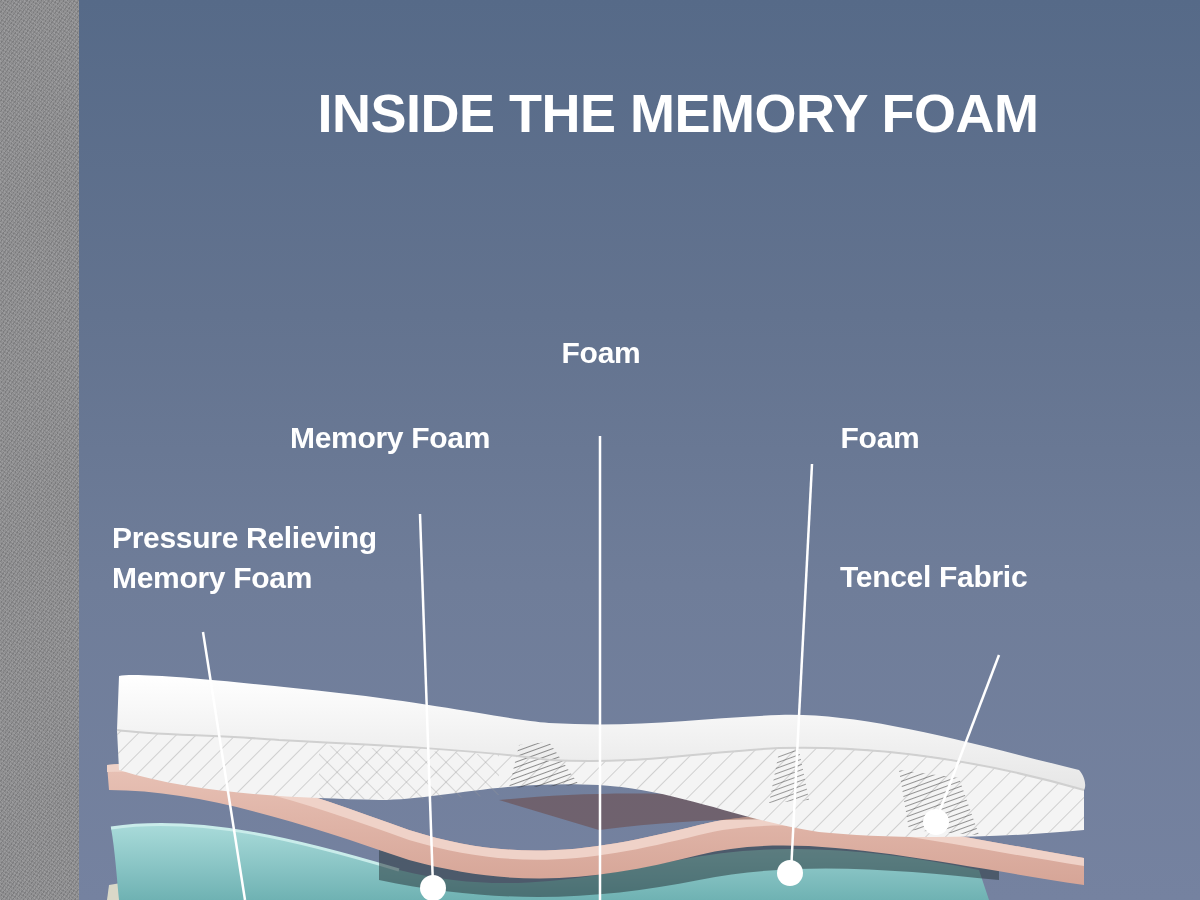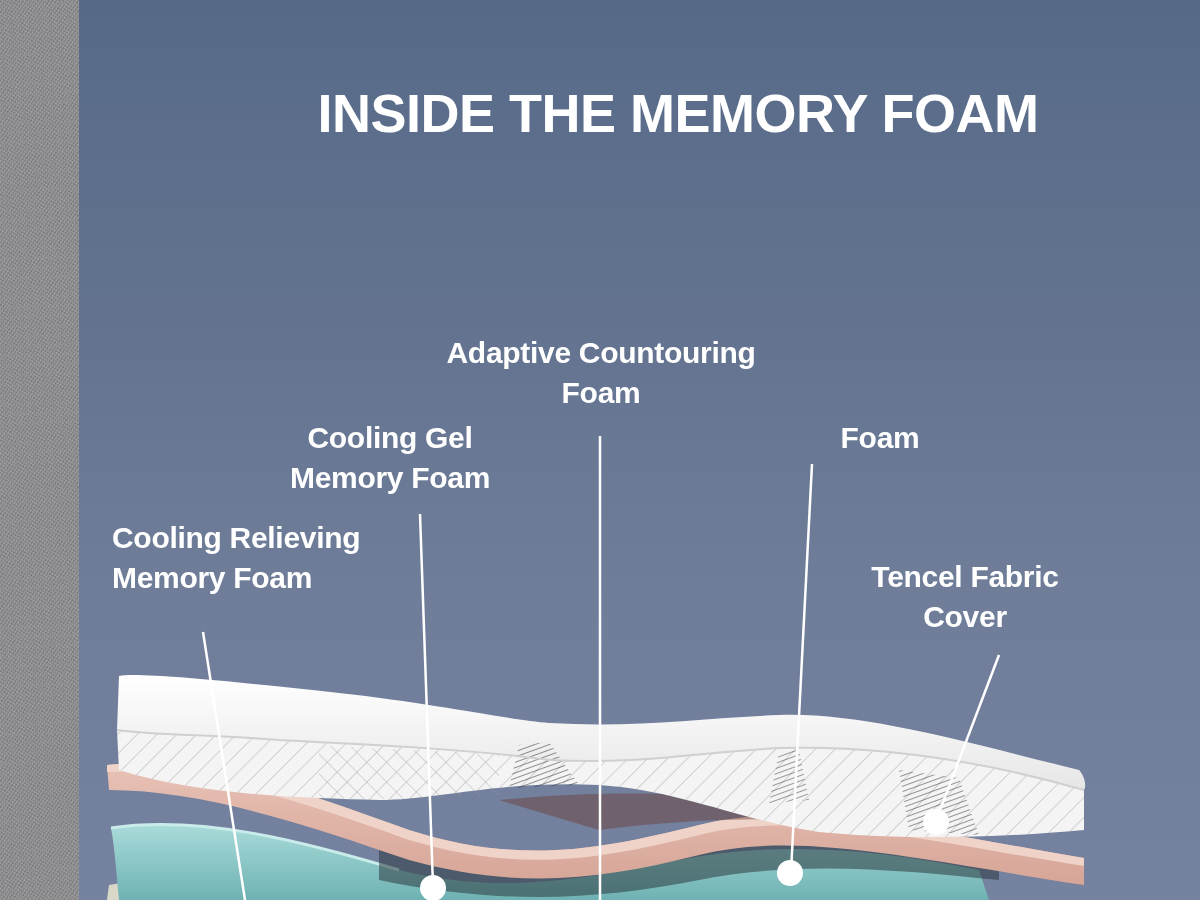--- a/index.html
+++ b/index.html
@@ -27,21 +27,21 @@
     position: absolute; left: 0; right: 0; top: 82px;
     text-align: center; color: #ffffff;
     font-weight: 700; font-size: 54px; line-height: 63px; letter-spacing: -0.5px;
   }
   .label {
     position: absolute; color: #ffffff; font-weight: 700;
     font-size: 30px; line-height: 40px; letter-spacing: -0.3px; white-space: nowrap;
   }
   .label span { display: block; }
   .center { text-align: center; }
-  .right { text-align: center; }
+  .right { text-align: left; }
   svg.art { position: absolute; left: 0; top: 0; }
 </style>
 </head>
 <body>
 
 <div class="felt left"></div>
 <div class="felt right"></div>
 
 <div class="panel">
 
@@ -114,36 +114,33 @@
       <line x1="920" y1="655" x2="858" y2="818"></line>
     </g>
     <g fill="#ffffff">
       <ellipse cx="354" cy="888" rx="13" ry="13"></ellipse>
       <ellipse cx="711" cy="873" rx="13" ry="13"></ellipse>
       <ellipse cx="857" cy="822" rx="13" ry="13"></ellipse>
     </g>
   </svg>
 
   <div class="label center" style="left: 322px; top: 333px; width: 400px;">
-    <span>Adaptive Countouring</span>
     <span>Foam</span>
   </div>
 
   <div class="label center" style="left: 186px; top: 418px; width: 250px;">
-    <span>Cooling Gel</span>
     <span>Memory Foam</span>
   </div>
 
   <div class="label center" style="left: 691px; top: 418px; width: 220px;">
     <span>Foam</span>
   </div>
 
   <div class="label" style="left: 33px; top: 518px;">
-    <span>Cooling Relieving</span>
+    <span>Pressure Relieving</span>
     <span>Memory Foam</span>
   </div>
 
   <div class="label right" style="left: 761px; top: 557px; width: 250px;">
     <span>Tencel Fabric</span>
-    <span>Cover</span>
   </div>
 
 </div>
 
 </body></html>

